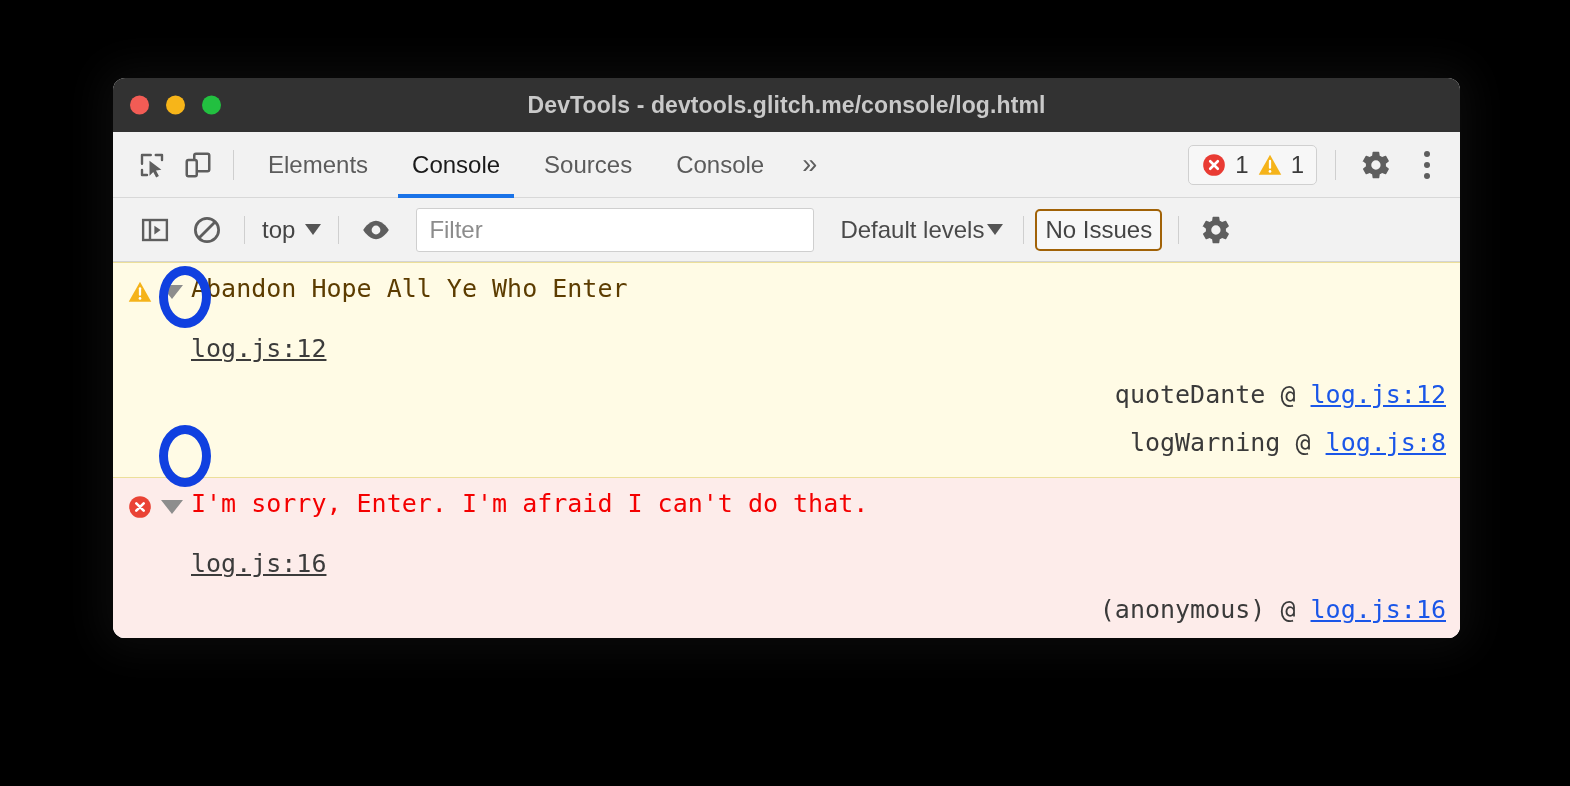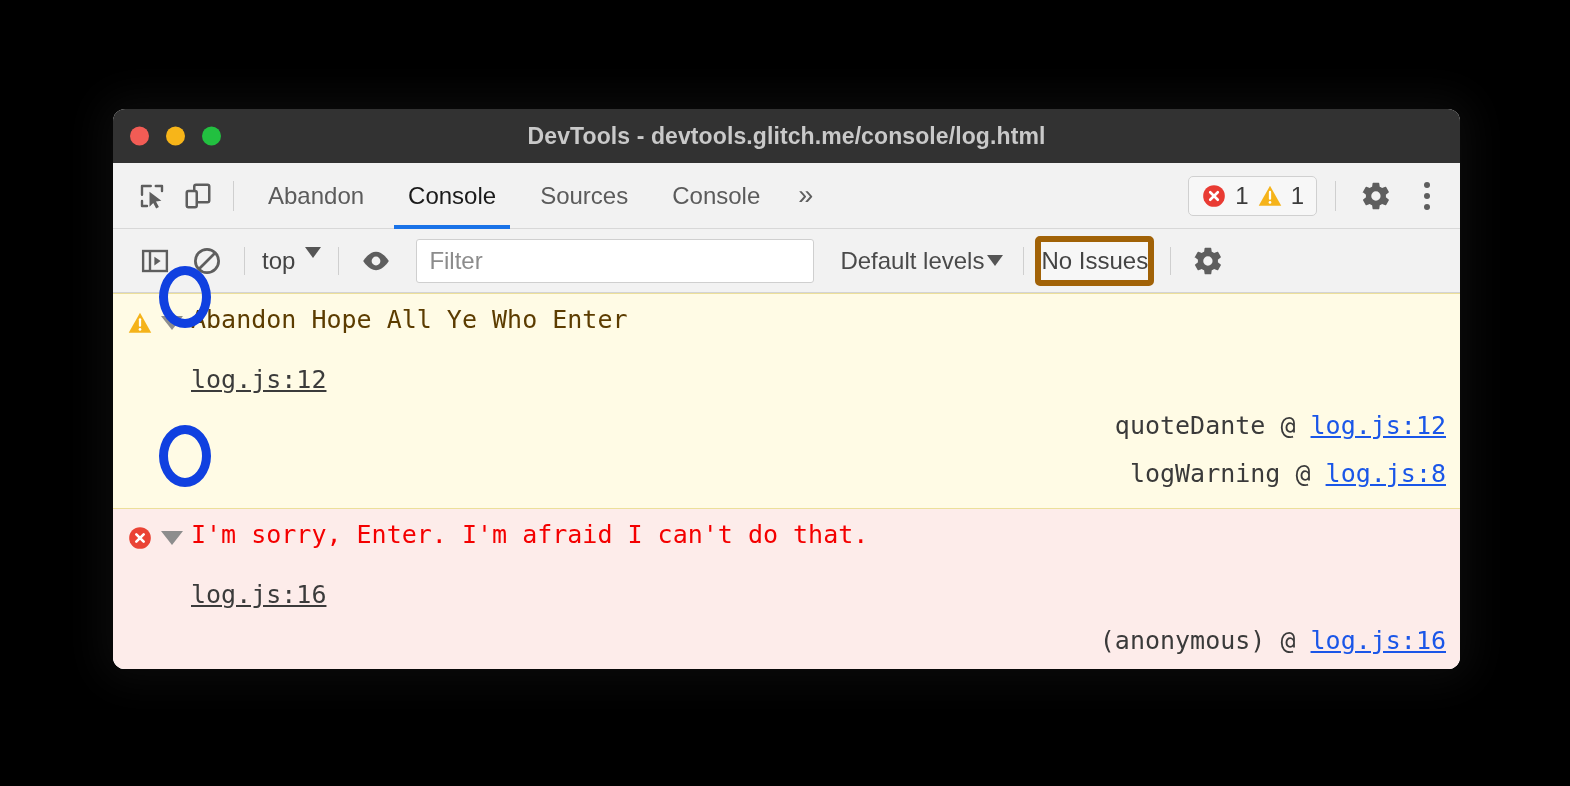--- a/index.html
+++ b/index.html
@@ -22,21 +22,20 @@
   .window {
     position: absolute;
     left: 113px;
     top: 78px;
     width: 1347px;
     height: 560px;
     border-radius: 12px;
     background: #ffffff;
     overflow: hidden;
     box-shadow: 0 0 40px 14px rgba(255,255,255,0.045);
-    margin-top: 31px;
   }
 
   
   .titlebar {
     position: relative;
     height: 54px;
     background: #323232;
     display: flex;
     align-items: center;
     justify-content: center;
@@ -129,21 +128,21 @@
     padding-left: 16px;
     border-bottom: 1px solid #d4d4d4;
   }
   .ct-icon {
     width: 52px; height: 44px;
     display: flex; align-items: center; justify-content: center;
     flex: 0 0 auto;
   }
   .ct-sep { width: 1px; height: 28px; background: #cfcfcf; margin: 0 11px; flex: 0 0 auto; }
   .ctx-select {
-    display: flex; align-items: flex-start; gap: 10px;
+    display: flex; align-items: center; gap: 10px;
     font-size: 24px; color: #444;
     padding: 0 6px;
   }
   .caret {
     width: 0; height: 0;
     border-left: 8px solid transparent;
     border-right: 8px solid transparent;
     border-top: 11px solid #555;
   }
   .filter-box {
@@ -157,24 +156,24 @@
     padding: 0 12px;
   }
   .filter-placeholder { font-size: 24px; color: #8c8c8c; }
   .levels {
     display: flex; align-items: center; gap: 3px;
     font-size: 24px; color: #4a4a4a;
     margin-left: 26px;
     white-space: nowrap;
   }
   .no-issues {
-    border: 6px solid #a16207;
+    border: 2px solid #a16207;
     border-radius: 5px;
     background: #f7f7f7;
-    padding: 5px 0;
+    padding: 5px 8px;
     font-size: 24px;
     color: #444;
     white-space: nowrap;
   }
 
   
   .console-body { background: #fff; }
 
   .msg {
     position: relative;
@@ -303,21 +302,21 @@
         <svg width="30" height="30" viewBox="0 0 24 24">
           <rect x="9" y="3" width="12" height="14" rx="1.4" fill="none" stroke="#5e5e5e" stroke-width="2"></rect>
           <rect x="3" y="8" width="8" height="13" rx="1.4" fill="#f2f2f2" stroke="#5e5e5e" stroke-width="2"></rect>
         </svg>
       </div>
 
       <div class="tb-sep"></div>
 
       <div class="tabs">
         <div class="tab">
-            <span>Abandon</span>
+            <span>Elements</span>
           </div>
         <div class="tab active">
             <span>Console</span>
           </div>
         <div class="tab">
             <span>Sources</span>
           </div>
         <div class="tab">
             <span>Console</span>
           </div>

